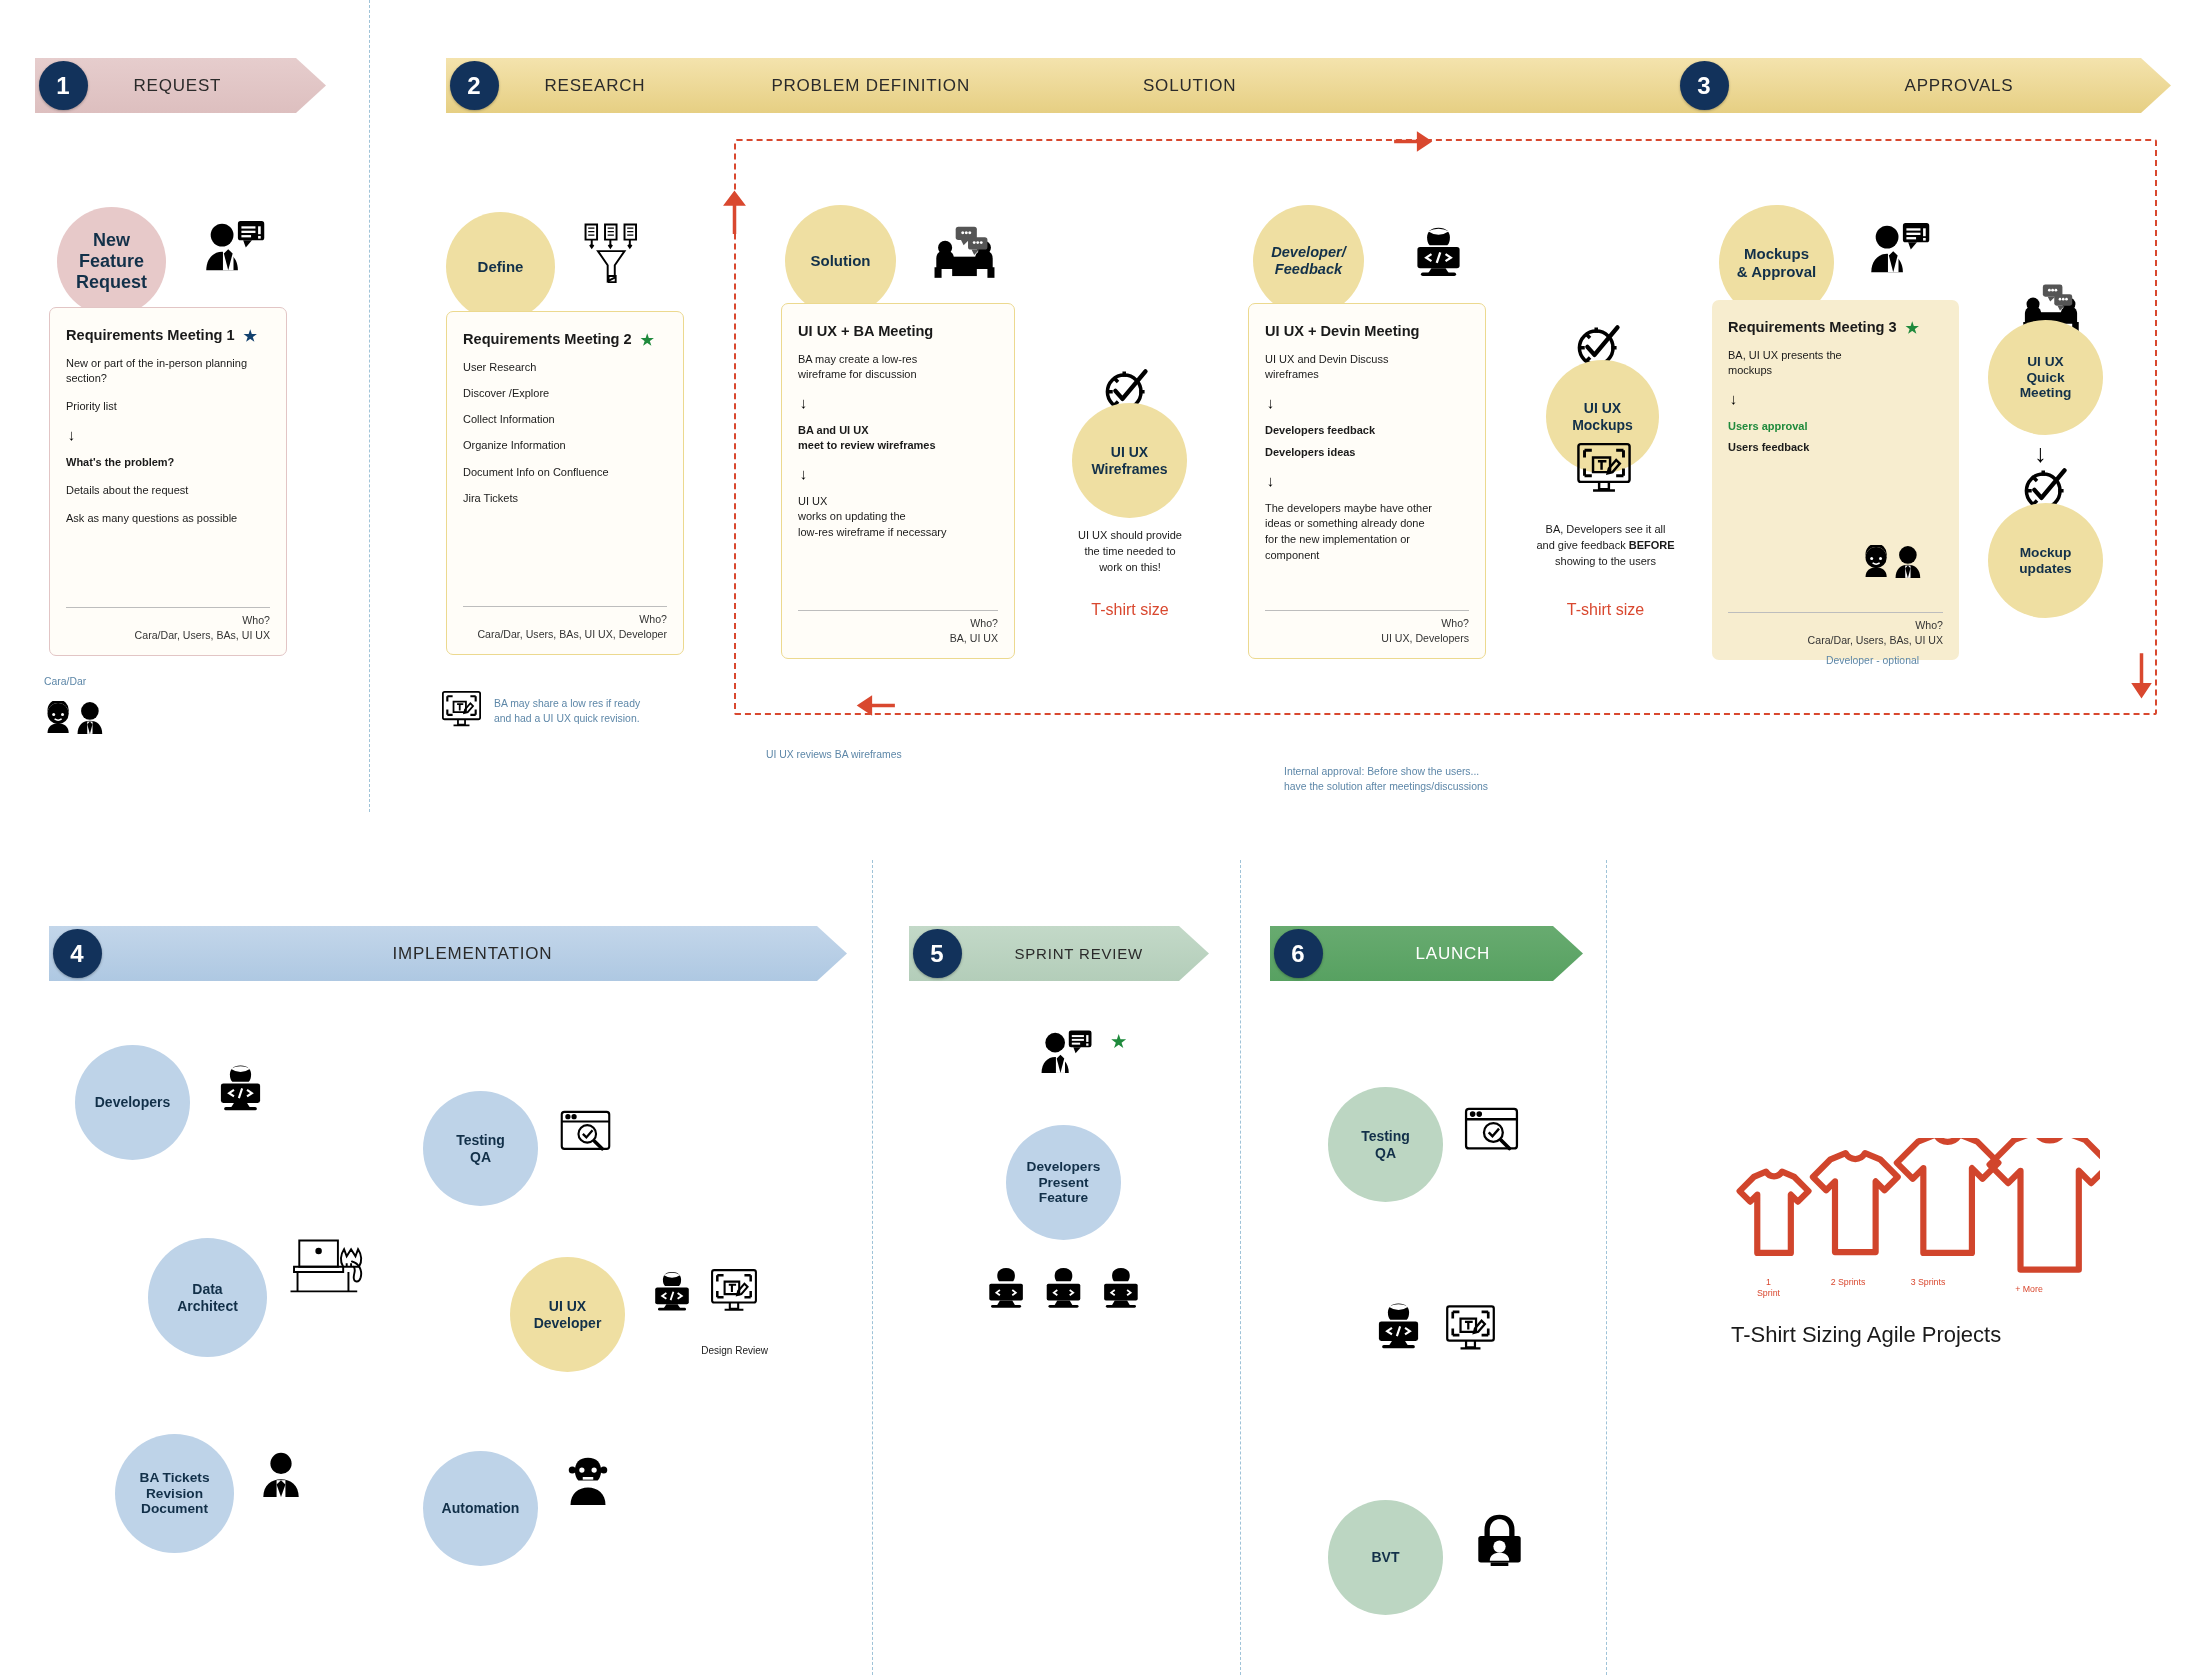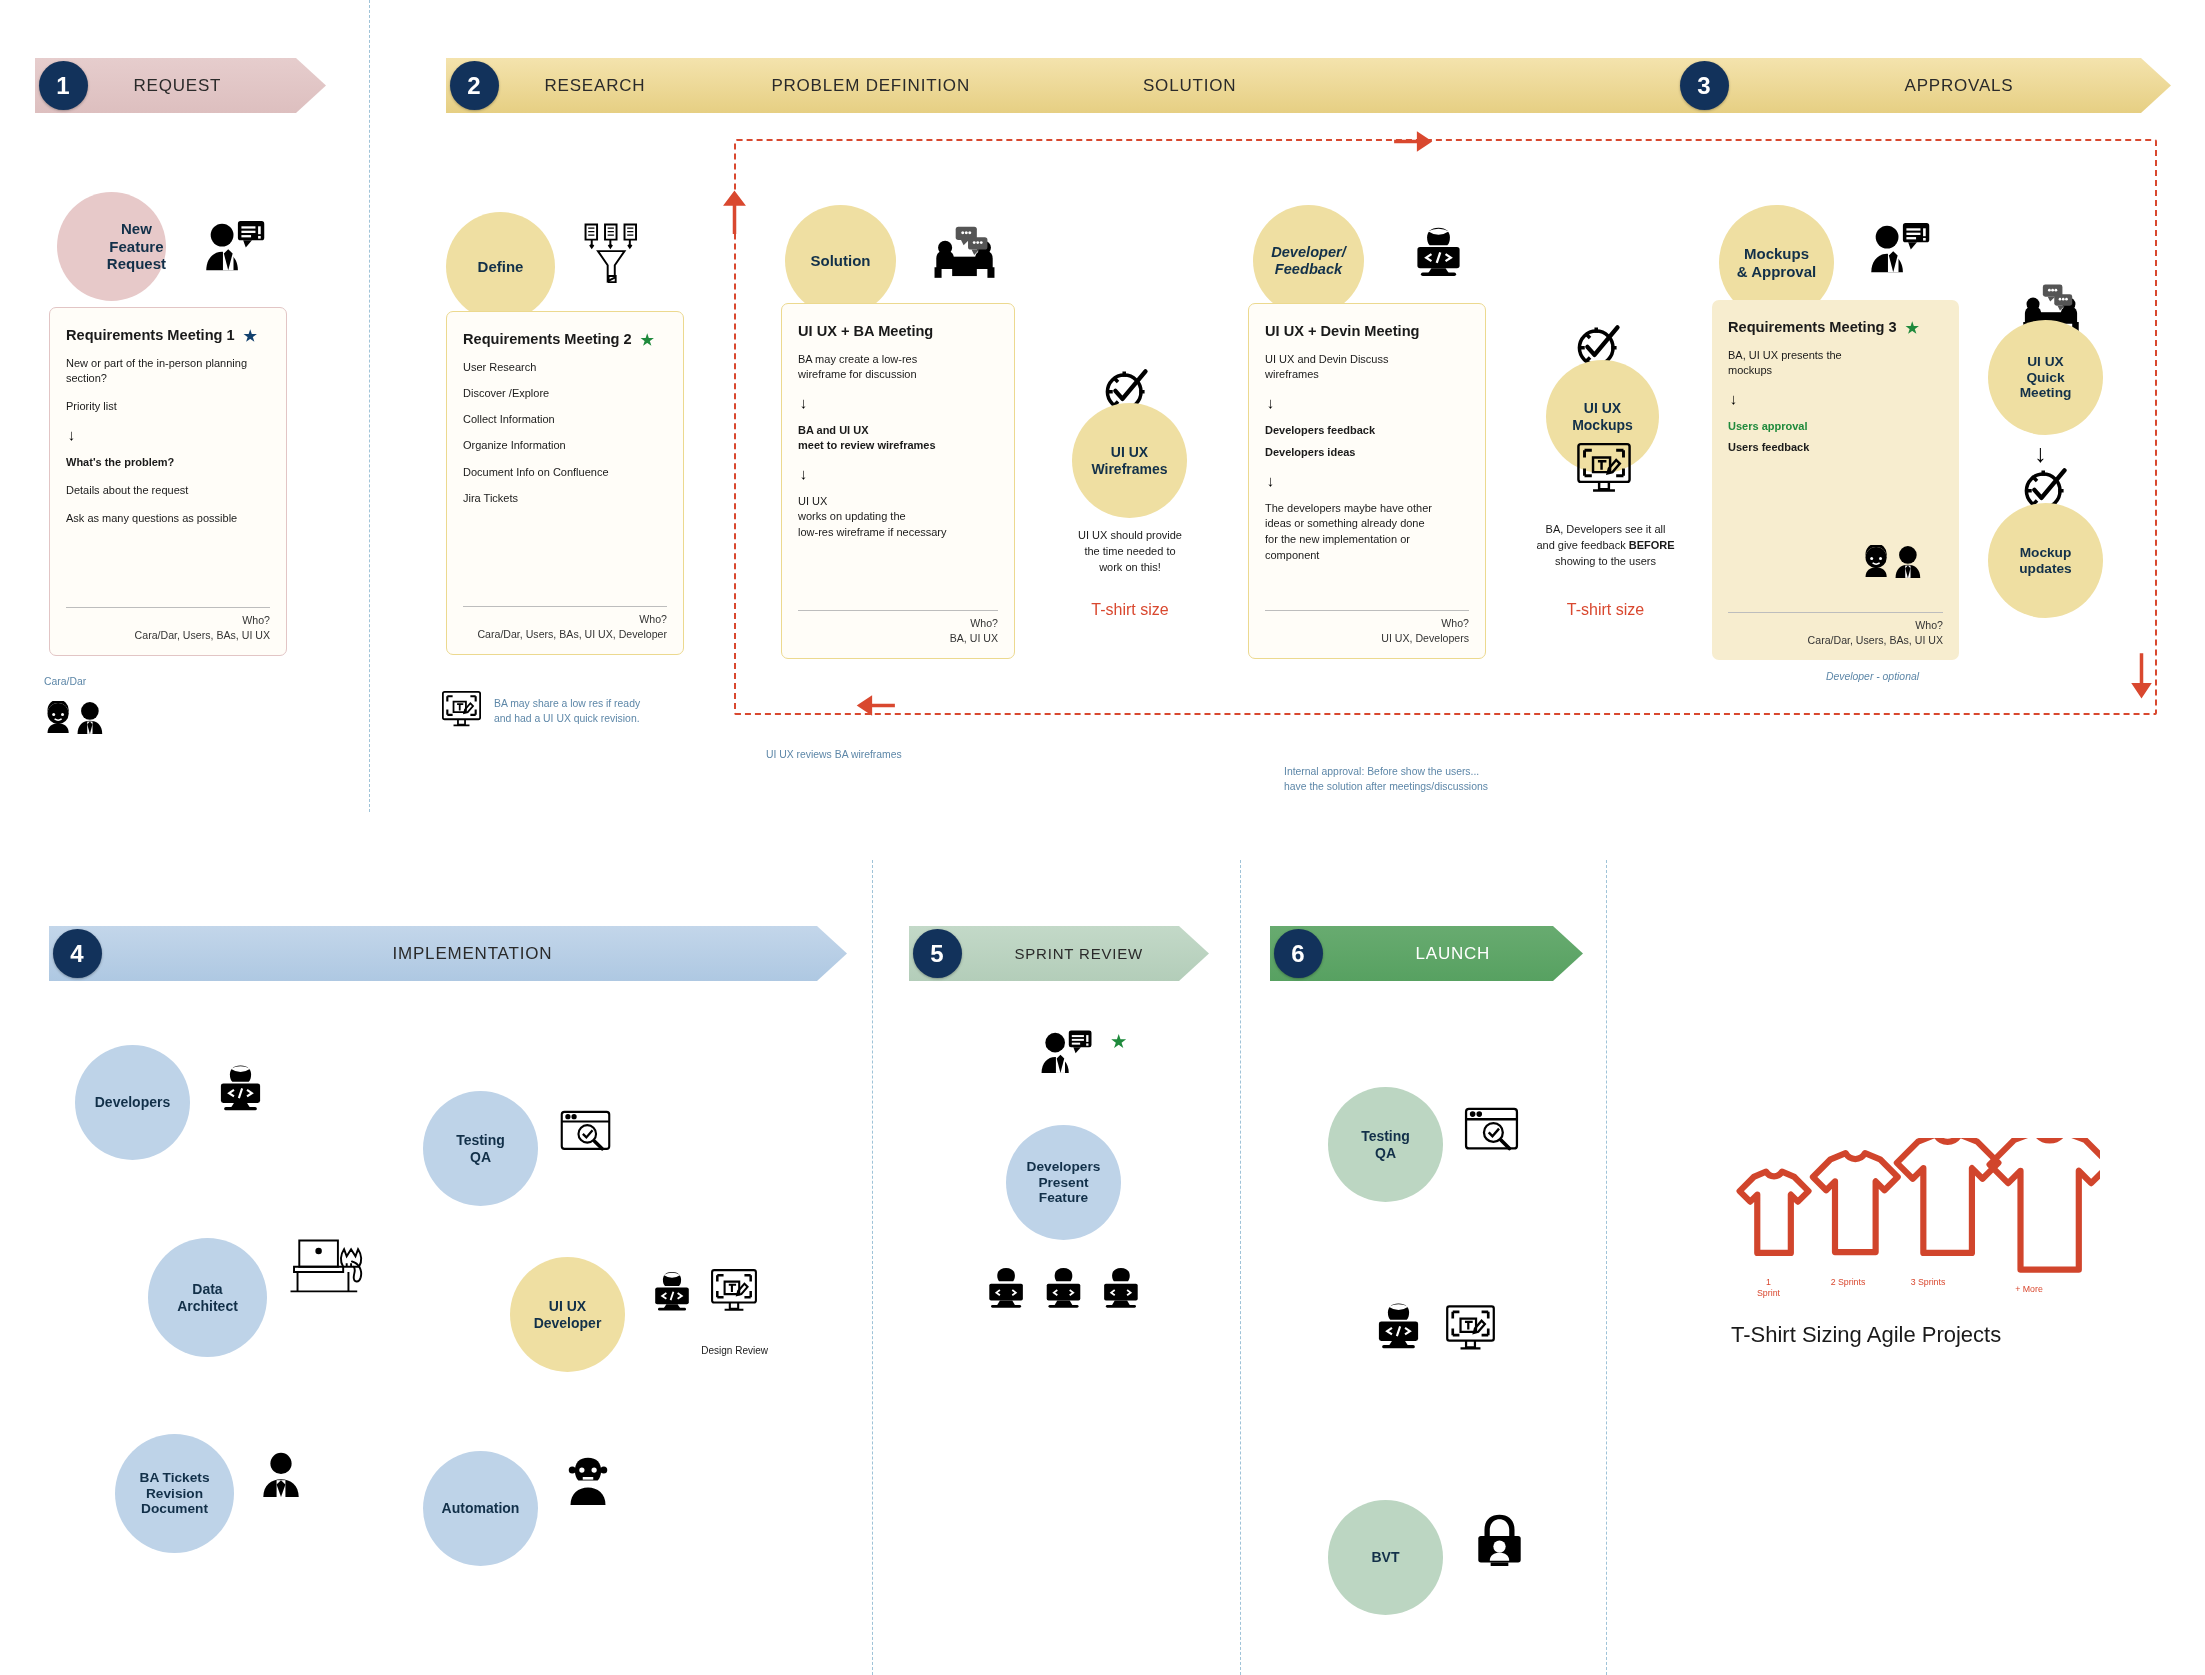--- a/index.html
+++ b/index.html
@@ -70,21 +70,21 @@
   <div class="divider" style="left:872px;top:860px;height:815px;"></div>
   <div class="divider" style="left:1240px;top:860px;height:815px;"></div>
   <div class="divider" style="left:1606px;top:860px;height:815px;"></div>
 
   <div class="phase p1" style="left:35px;top:58px;width:291px;">
     <div class="arrowbar"></div>
     <div class="num">1</div>
     <div class="ptitle" style="margin-left:46px;">REQUEST</div>
   </div>
 
-  <div class="circ c-pink" style="left:57px;top:192px;width:109px;height:109px;font-size:15px;white-space:pre-line;justify-content:flex-end;">
+  <div class="circ c-pink" style="left:57px;top:207px;width:109px;height:109px;font-size:18px;white-space:pre-line;">
     <span>New
 Feature
 Request</span>
   </div>
   <div class="ico" style="left:201px;top:219px;">
     <svg width="65" height="55" viewBox="0 0 74 62">
         <circle cx="24" cy="18" r="13" fill="#000"></circle>
         <path d="M6 58c0-13 8-21 18-21s18 8 18 21z" fill="#000"></path>
         <path d="M25 34h12v24H25z" fill="#fff"></path>
         <path d="M31 34l5 5-5 19-5-19z" fill="#000"></path>
@@ -377,21 +377,21 @@
           <path d="M49 23h6v14h-6z" fill="#fff"></path>
           <path d="M52 23l3 3-3 11-3-11z" fill="#000"></path>
         </svg>
     </div>
     <div class="whobox">
       <div class="whoboxsep"></div>
       <div class="who">Who?</div>
       <div class="who names">Cara/Dar, Users, BAs, UI UX</div>
     </div>
   </div>
-  <div class="note" style="left:1826px;top:670px;font-style:italic;">Developer - optional</div>
+  <div class="note" style="left:1826px;top:654px;">Developer - optional</div>
 
   <div class="ico" style="left:2020px;top:281px;">
     <svg width="62" height="51" viewBox="0 0 76 62">
         <circle cx="16" cy="28" r="8" fill="#000"></circle>
         <path d="M6 40c0-6 4-9 10-9s10 3 10 9v12H6z" fill="#000"></path>
         <path d="M4 50h8v12H4z" fill="#000"></path>
         <circle cx="60" cy="28" r="8" fill="#000"></circle>
         <path d="M50 40c0-6 4-9 10-9s10 3 10 9v12H50z" fill="#000"></path>
         <path d="M64 50h8v12h-8z" fill="#000"></path>
         <path d="M24 40h28v20H24z" fill="#000"></path>

